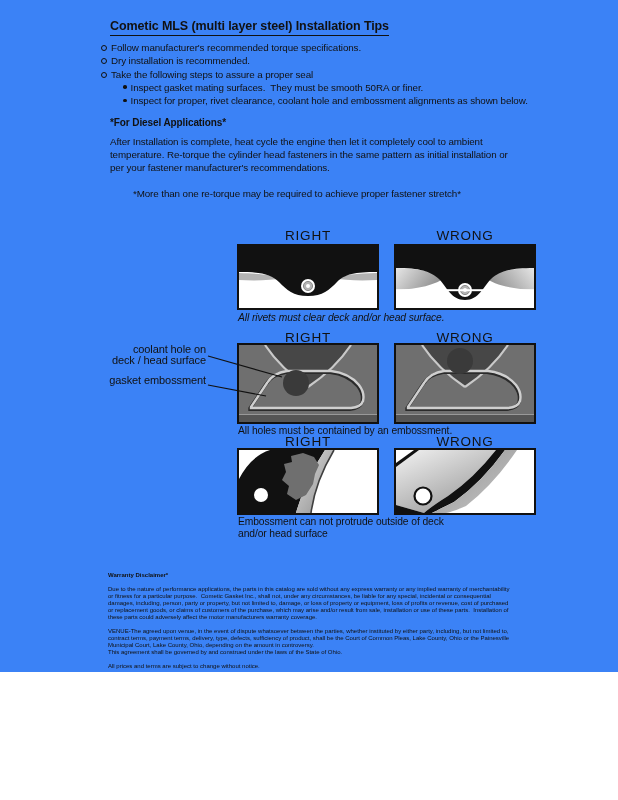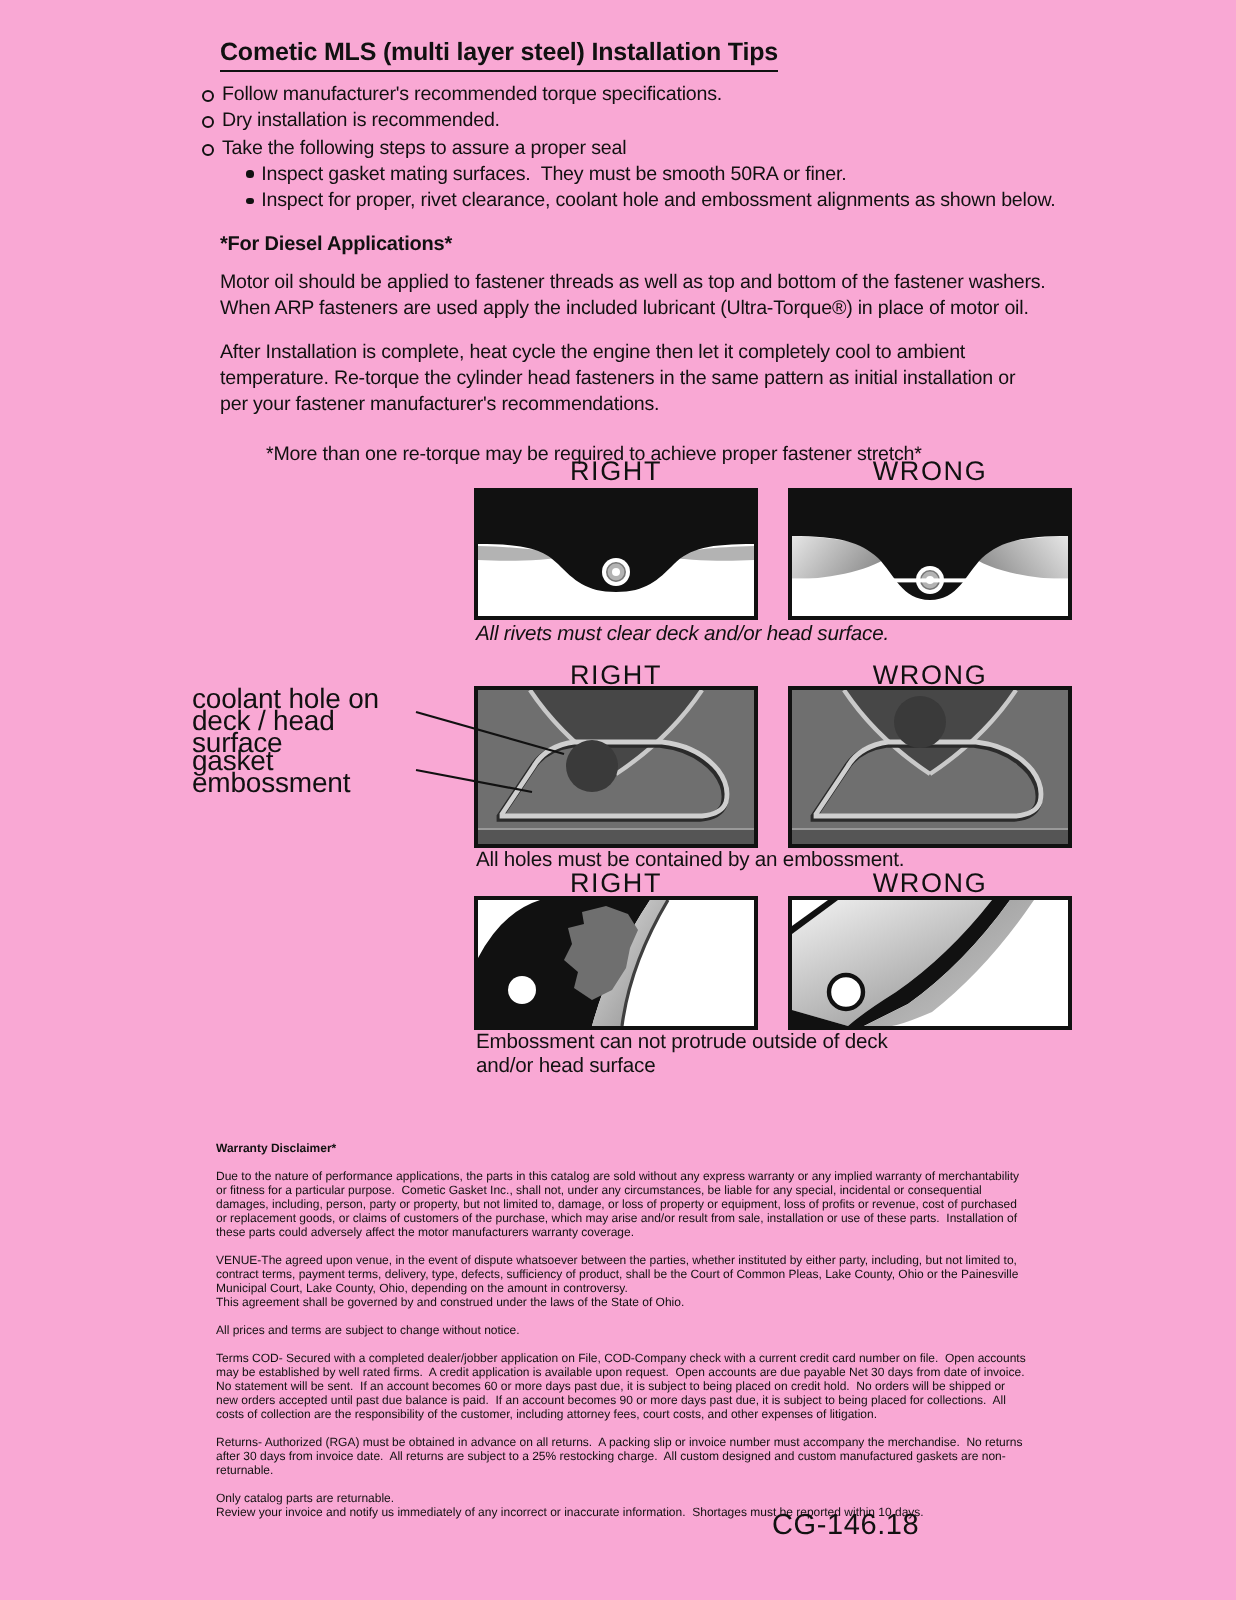--- a/index.html
+++ b/index.html
@@ -1,17 +1,17 @@
 <!DOCTYPE html>
 <html><head>
 <meta charset="utf-8">
 <style>
   html,body{margin:0;padding:0;background:#ffffff;}
   .page{
-    position:relative;width:618px;height:800px;background:#f9a8d4;
+    position:relative;width:618px;height:672px;background:#3b82f6;
     font-family:"Liberation Sans","DejaVu Sans",sans-serif;color:#111;
     overflow:hidden;
   }
   .pre{white-space:pre-wrap;}
   
   .title{position:absolute;left:110px;top:19px;font-size:12.5px;font-weight:bold;letter-spacing:-0.1px;}
   .title-inner{border-bottom:1.5px solid #111;padding-bottom:2px;}
   
   .bullets{position:absolute;left:101px;top:41px;width:480px;font-size:9.8px;line-height:13.3px;letter-spacing:-0.1px;}
   .bullet{display:flex;}
@@ -22,21 +22,21 @@
   .diesel{position:absolute;left:110px;top:117px;width:414px;font-size:9.8px;line-height:12.9px;letter-spacing:-0.1px;}
   .diesel h2{font-size:10px;font-weight:bold;margin:0 0 6px 0;letter-spacing:-0.1px;}
   .diesel p{margin:0 0 9px 0;}
   .diesel .note{margin-top:13px;margin-left:23px;}
   
   .dlabel{position:absolute;width:142px;text-align:center;font-size:13.5px;letter-spacing:0.8px;color:#111;}
   .dbox{position:absolute;width:142px;border:2px solid #111;background:#fff;box-sizing:border-box;}
   .dbox svg{display:block;}
   .h66{height:66px;} .h81{height:81px;} .h67{height:67px;}
   .caption{position:absolute;font-size:10.3px;letter-spacing:-0.1px;line-height:11.6px;color:#111;}
-  .callout{position:absolute;width:110px;text-align:left;font-size:14px;line-height:11px;letter-spacing:-0.1px;}
+  .callout{position:absolute;width:110px;text-align:right;font-size:11px;line-height:11px;letter-spacing:-0.1px;}
   .leaders{position:absolute;left:206px;top:350px;}
   
   .disclaimer{position:absolute;left:108px;top:572px;width:407px;font-size:6px;line-height:7px;color:#111;}
   .disclaimer .dhead{font-weight:bold;margin:0 0 7px 0;}
   .disclaimer p{margin:0;}
   .mb7{margin-bottom:7px !important;}
   
   .pagenum{position:absolute;left:386px;top:755px;font-size:14.5px;letter-spacing:0.3px;color:#111;}
 </style>
 </head>
@@ -66,21 +66,20 @@
       <span class="pre">Inspect gasket mating surfaces.  They must be smooth 50RA or finer.</span>
     </div>
     <div class="bullet sub">
       <span class="dot-f"></span>
       <span class="pre">Inspect for proper, rivet clearance, coolant hole and embossment alignments as shown below.</span>
     </div>
   </div>
 
   <div class="diesel">
     <h2>*For Diesel Applications*</h2>
-    <p class="pre">Motor oil should be applied to fastener threads as well as top and bottom of the fastener washers. When ARP fasteners are used apply the included lubricant (Ultra-Torque®) in place of motor oil.</p>
     <p class="pre">After Installation is complete, heat cycle the engine then let it completely cool to ambient temperature. Re-torque the cylinder head fasteners in the same pattern as initial installation or per your fastener manufacturer's recommendations.</p>
     <p class="note pre">*More than one re-torque may be required to achieve proper fastener stretch*</p>
   </div>
 
   <div class="dlabel" style="left:237px;top:228px;">RIGHT</div>
   <div class="dlabel" style="left:394px;top:228px;">WRONG</div>
 
   <div class="dbox h66" style="left:237px;top:244px;">
     <svg width="138" height="62" viewBox="0 0 138 62">
       <path d="M0,27 C20,27.5 34,29 46,32 C32,34.6 14,34.8 0,34 Z" fill="#b3b3b3"></path>

